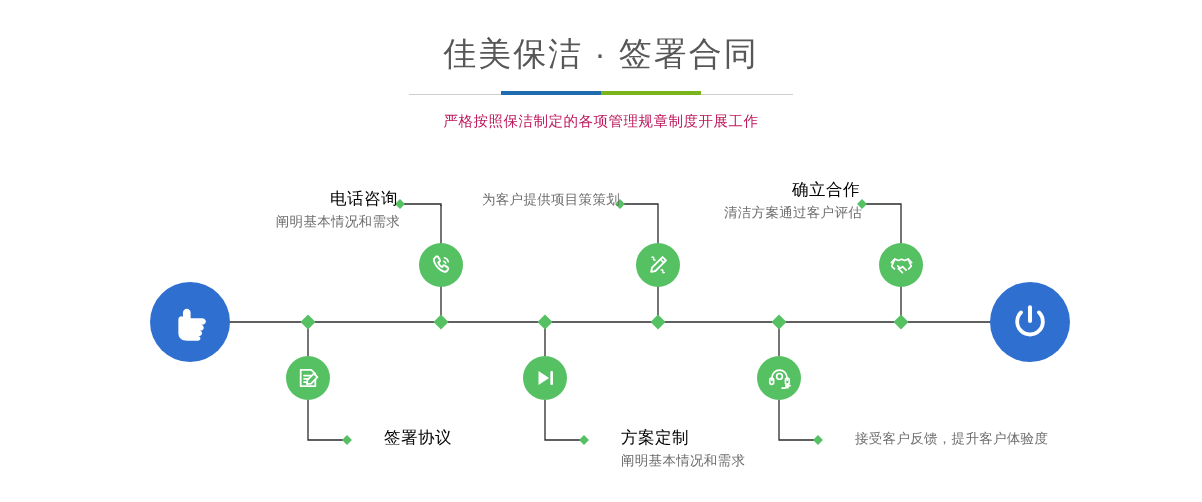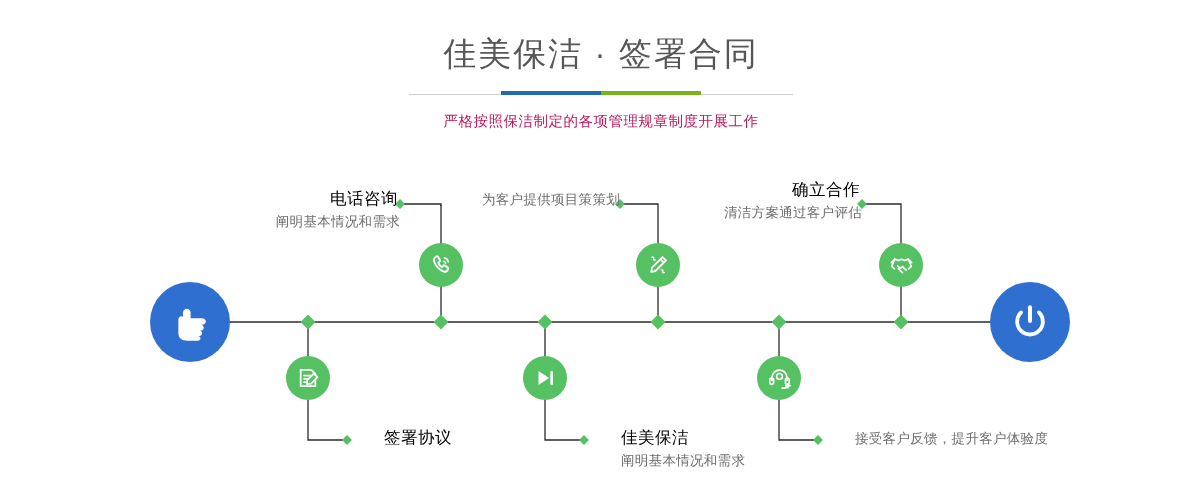--- a/index.html
+++ b/index.html
@@ -265,21 +265,21 @@
       <span class="lbl-title">签署协议</span>
     </div>
 
     <div class="node-icon" style="left:523px; top:356px; background:#56c163;">
       <svg width="26" height="26" viewBox="0 0 32 32">
         <path fill="#ffffff" d="M8 7.5l13 8.5-13 8.5z"></path>
         <rect fill="#ffffff" x="22.6" y="7.5" width="3.2" height="17" rx="1.2"></rect>
       </svg>
     </div>
     <div class="node-label below" style="left:589px; top:426px; width:300px;">
-      <span class="lbl-title">佳美保洁</span>
+      <span class="lbl-title">方案定制</span>
       <span class="lbl-desc">阐明基本情况和需求</span>
     </div>
 
     <div class="node-icon" style="left:757px; top:356px; background:#56c163;">
       <svg width="27" height="27" viewBox="0 0 32 32">
         <path fill="none" stroke="#ffffff" stroke-width="2" stroke-linecap="round" d="M7 18v-3a9 9 0 0 1 18 0v3"></path>
         <rect fill="none" stroke="#ffffff" stroke-width="2" x="4.5" y="15.5" width="4.5" height="7.5" rx="2.2"></rect>
         <rect fill="none" stroke="#ffffff" stroke-width="2" x="23" y="15.5" width="4.5" height="7.5" rx="2.2"></rect>
         <path fill="none" stroke="#ffffff" stroke-width="2" stroke-linecap="round" d="M25 23v1.4a3 3 0 0 1-3 3h-3"></path>
         <circle fill="none" stroke="#ffffff" stroke-width="2" cx="16" cy="13.5" r="3.4"></circle>

